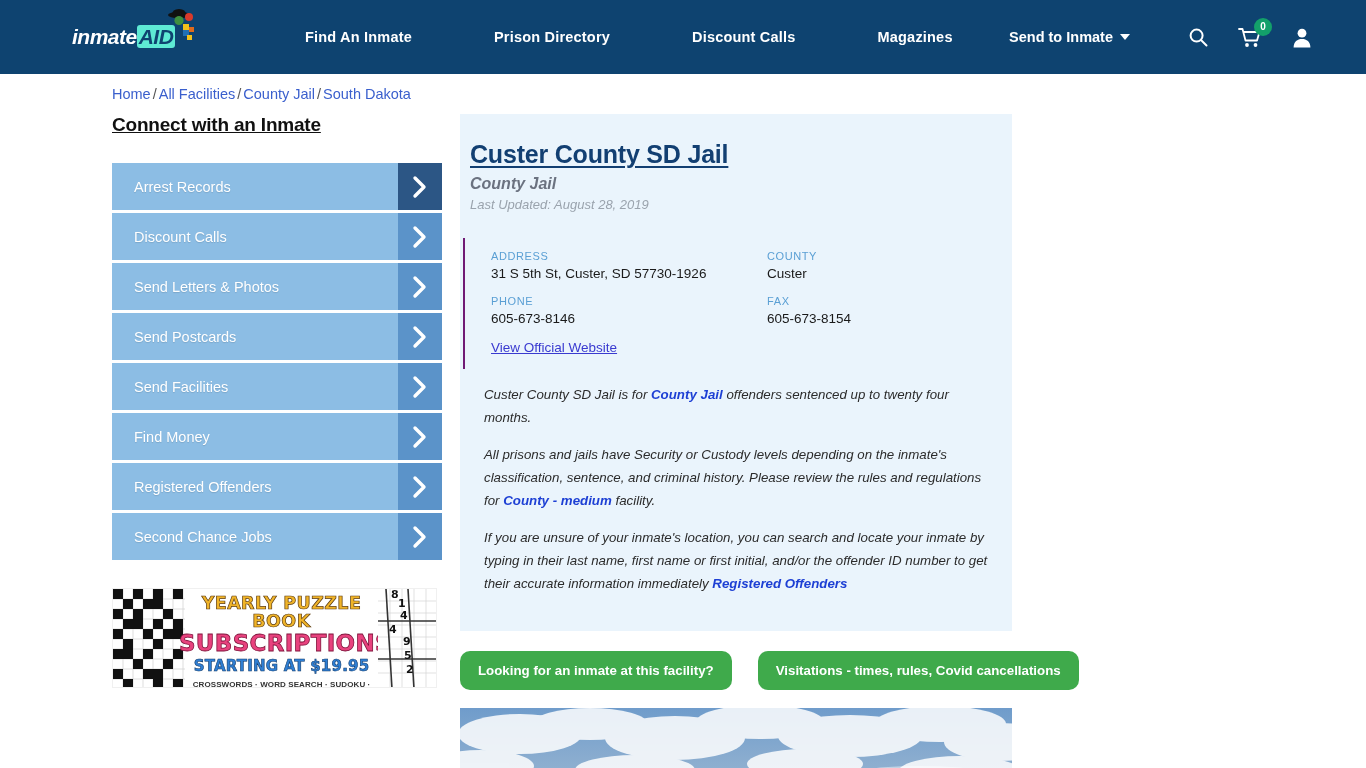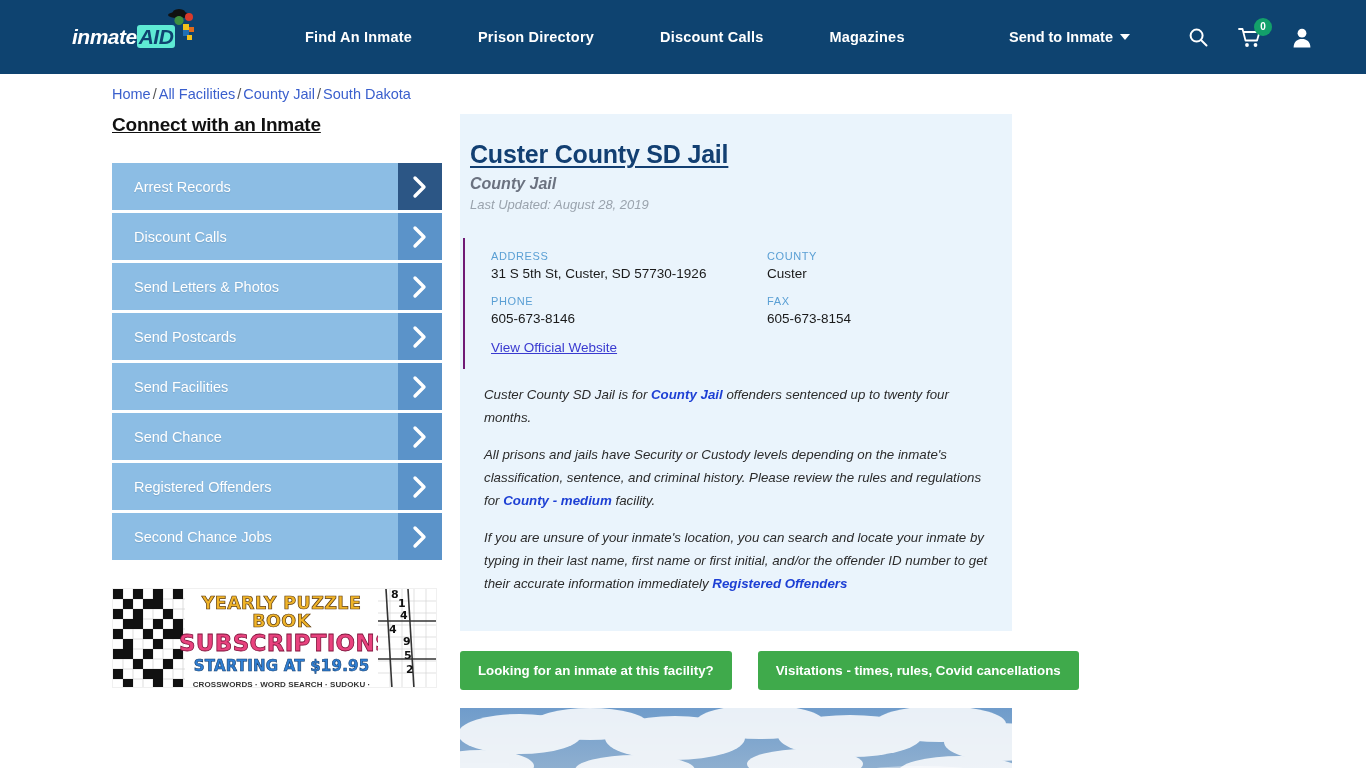--- a/index.html
+++ b/index.html
@@ -36,21 +36,21 @@
     font-style: italic;
   }
   .logo-char {
     position: absolute; right: 4px; top: -6px;
     width: 34px; height: 36px; z-index: 3;
   }
 
   .nav {
     display: flex; align-items: center;
     margin-left: 72px;
-    gap: 0px;
+    gap: 16px;
   }
   .nav-item {
     color: #ffffff; font-size: 14.5px; font-weight: bold;
     padding: 0 33px; white-space: nowrap;
     cursor: pointer; letter-spacing: 0.2px;
   }
   .nav-right {
     position: absolute; right: 54px; top: 0; height: 74px;
     display: flex; align-items: center; gap: 30px;
   }
@@ -183,21 +183,21 @@
   .desc p {
     font-size: 13.3px; font-style: italic; color: #2b2b2b;
     line-height: 1.73; margin-bottom: 14px;
   }
   .desc a { color: #1d3fd4; font-weight: bold; text-decoration: none; cursor: pointer; }
 
   .greenrow { display: flex; gap: 26px; margin-top: 20px; }
   .green-btn {
     background: #3faa4b; color: #ffffff;
     font-size: 13.3px; font-weight: bold;
-    padding: 12px 18px; border-radius: 3px;
+    padding: 12px 18px; border-radius: 10px;
     cursor: pointer; white-space: nowrap;
   }
 
   .photo {
     margin-top: 18px; width: 552px; height: 160px;
     overflow: hidden; position: relative;
   }
 </style>
 </head>
 <body>
@@ -308,21 +308,21 @@
       <div class="side-btn">
         <div class="side-btn-label">Send Facilities</div>
         <div class="side-btn-arrow">
           <svg class="chev" width="16" height="24" viewBox="0 0 16 24">
               <path d="M3 3 L12 12 L3 21" fill="none" stroke="#fff" stroke-width="3.4" stroke-linecap="round" stroke-linejoin="round"></path>
             </svg>
         </div>
       </div>
 
       <div class="side-btn">
-        <div class="side-btn-label">Send Chance</div>
+        <div class="side-btn-label">Find Money</div>
         <div class="side-btn-arrow">
           <svg class="chev" width="16" height="24" viewBox="0 0 16 24">
               <path d="M3 3 L12 12 L3 21" fill="none" stroke="#fff" stroke-width="3.4" stroke-linecap="round" stroke-linejoin="round"></path>
             </svg>
         </div>
       </div>
 
       <div class="side-btn">
         <div class="side-btn-label">Registered Offenders</div>
         <div class="side-btn-arrow">

